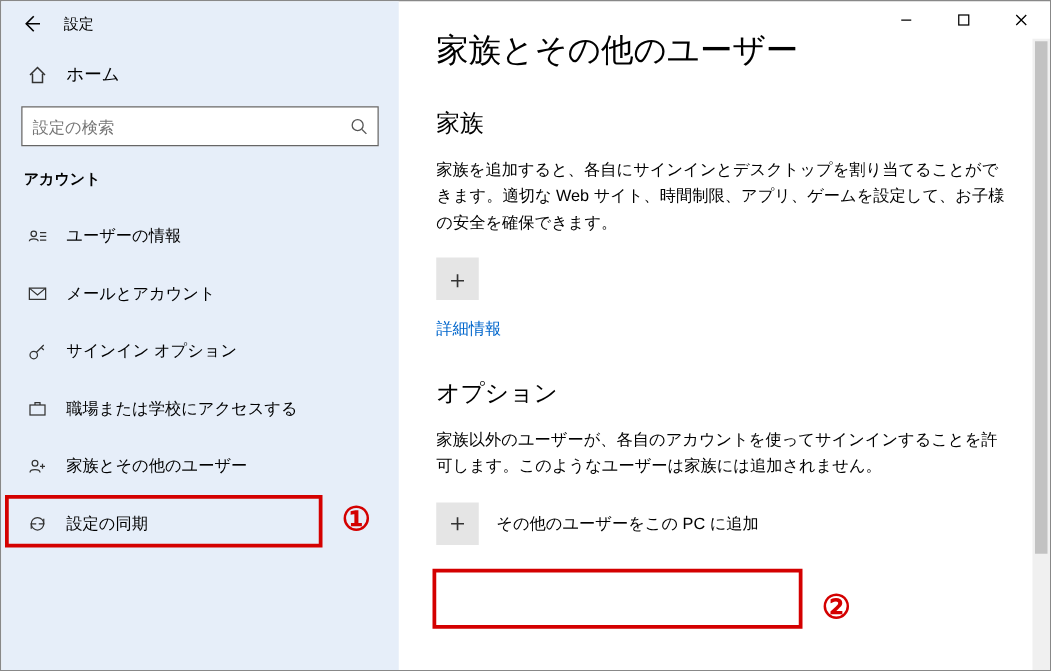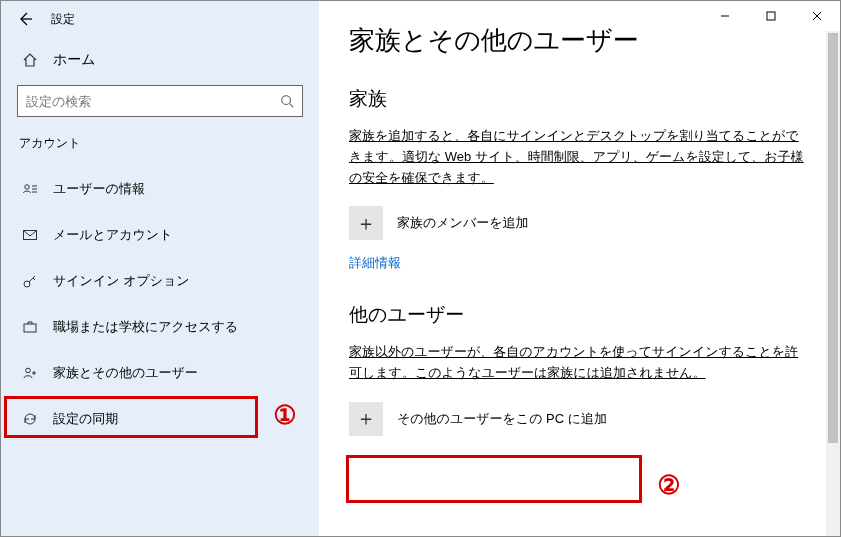--- a/index.html
+++ b/index.html
@@ -58,21 +58,21 @@
   .search-input {
     border: none;
     background: transparent;
     outline: none;
     font-size: 13px;
     color: #666;
     width: 240px;
   }
   .section-label {
     font-size: 12px;
-    font-weight: normal;
+    font-weight: bold;
     padding: 0 32px 14px 18px;
   }
   .nav-list { display: flex; flex-direction: column; }
   .nav-item {
     display: flex;
     align-items: flex-start;
     gap: 14px;
     padding: 14px 20px;
     font-size: 13px;
     cursor: pointer;
@@ -93,21 +93,21 @@
   .caption-btn {
     width: 46px; height: 30px;
     display: flex; align-items:center; justify-content:center;
     font-size: 11px;
   }
   .content-inner {
     padding: 22px 30px 10px 30px;
   }
   h1.page-title { font-size: 26px; font-weight: 500; margin-bottom: 28px; }
   h2.section-title { font-size: 19px; font-weight: 500; margin-bottom: 14px; }
-  p.desc { font-size: 13px; line-height: 1.6; margin-bottom: 18px; text-decoration: underline; }
+  p.desc { font-size: 13px; line-height: 1.6; margin-bottom: 18px; }
   .add-tile {
     display: flex;
     align-items: center;
     gap: 14px;
     margin-bottom: 14px;
   }
   .plus-box {
     width: 34px; height: 34px;
     background: #e5e5e5;
     display:flex; align-items:center; justify-content:center;
@@ -286,25 +286,24 @@
       <div class="scroll-thumb"></div>
     </div>
 
     <div class="content-inner">
       <h1 class="page-title">家族とその他のユーザー</h1>
 
       <h2 class="section-title">家族</h2>
       <p class="desc">家族を追加すると、各自にサインインとデスクトップを割り当てることができます。適切な Web サイト、時間制限、アプリ、ゲームを設定して、お子様の安全を確保できます。</p>
       <div class="add-tile">
         <div class="plus-box">＋</div>
-        <div class="add-label">家族のメンバーを追加</div>
       </div>
       <a class="link">詳細情報</a>
 
-      <h2 class="section-title">他のユーザー</h2>
+      <h2 class="section-title">オプション</h2>
       <p class="desc">家族以外のユーザーが、各自のアカウントを使ってサインインすることを許可します。このようなユーザーは家族には追加されません。</p>
       <div class="add-tile" style="margin-top:4px;">
         <div class="plus-box">＋</div>
         <div class="add-label">その他のユーザーをこの PC に追加</div>
       </div>
     </div>
   </div>
 </div>
 
 <div class="highlight-box-1"></div>

